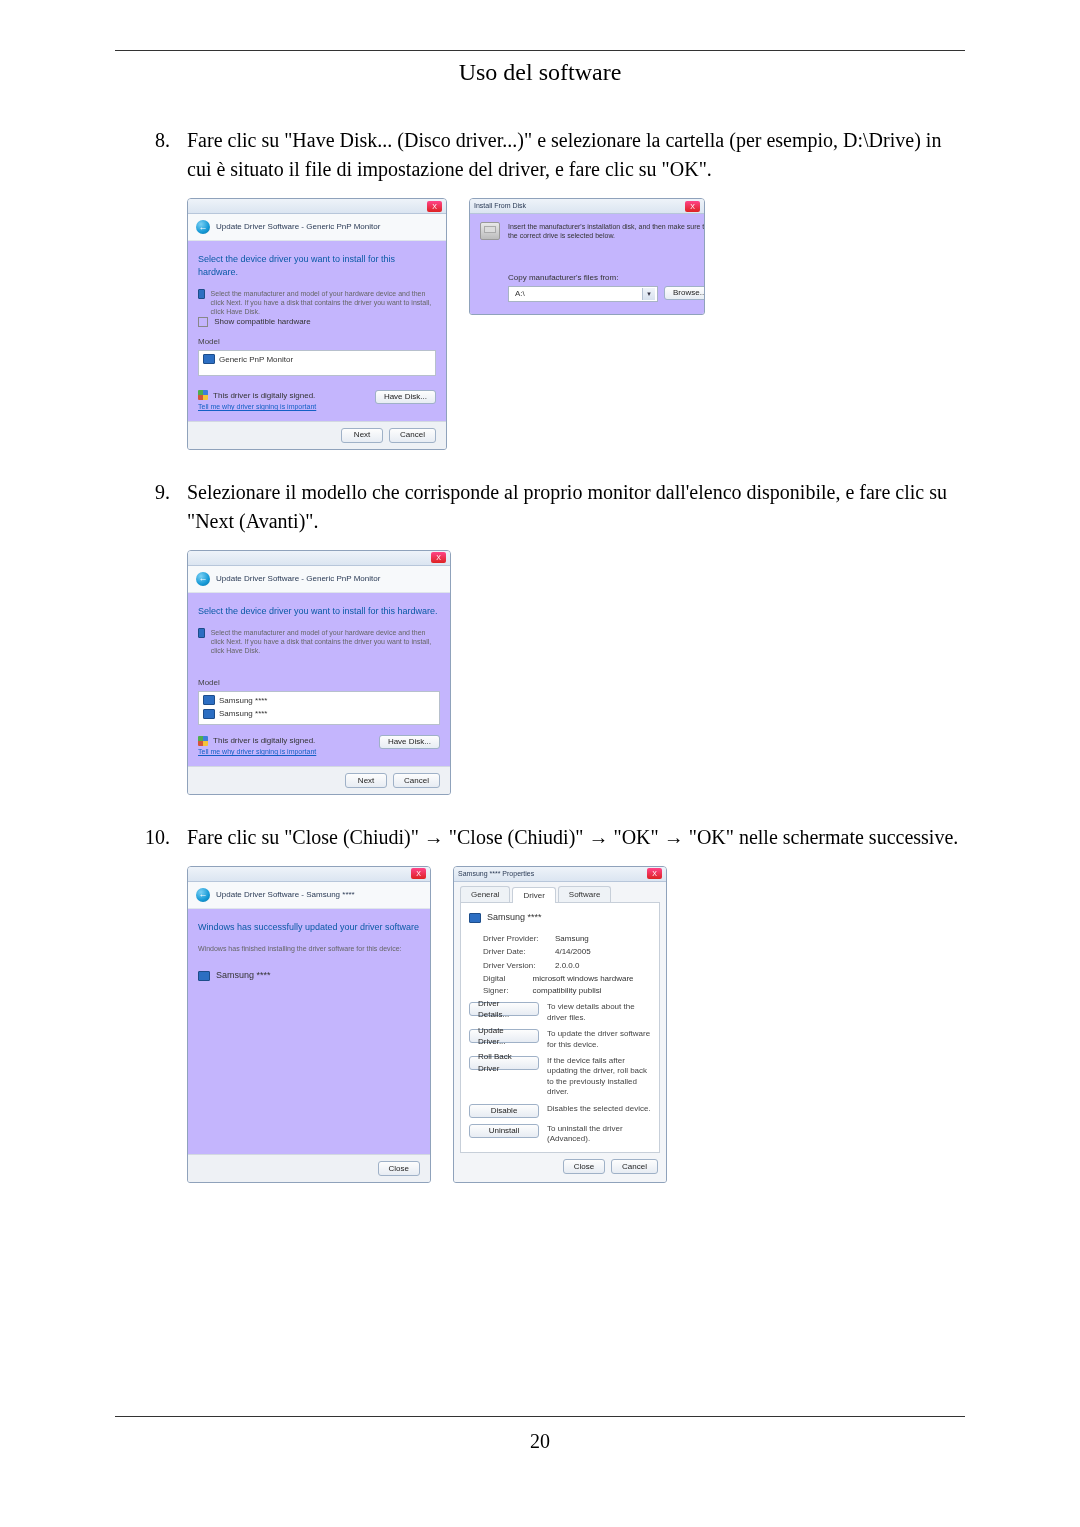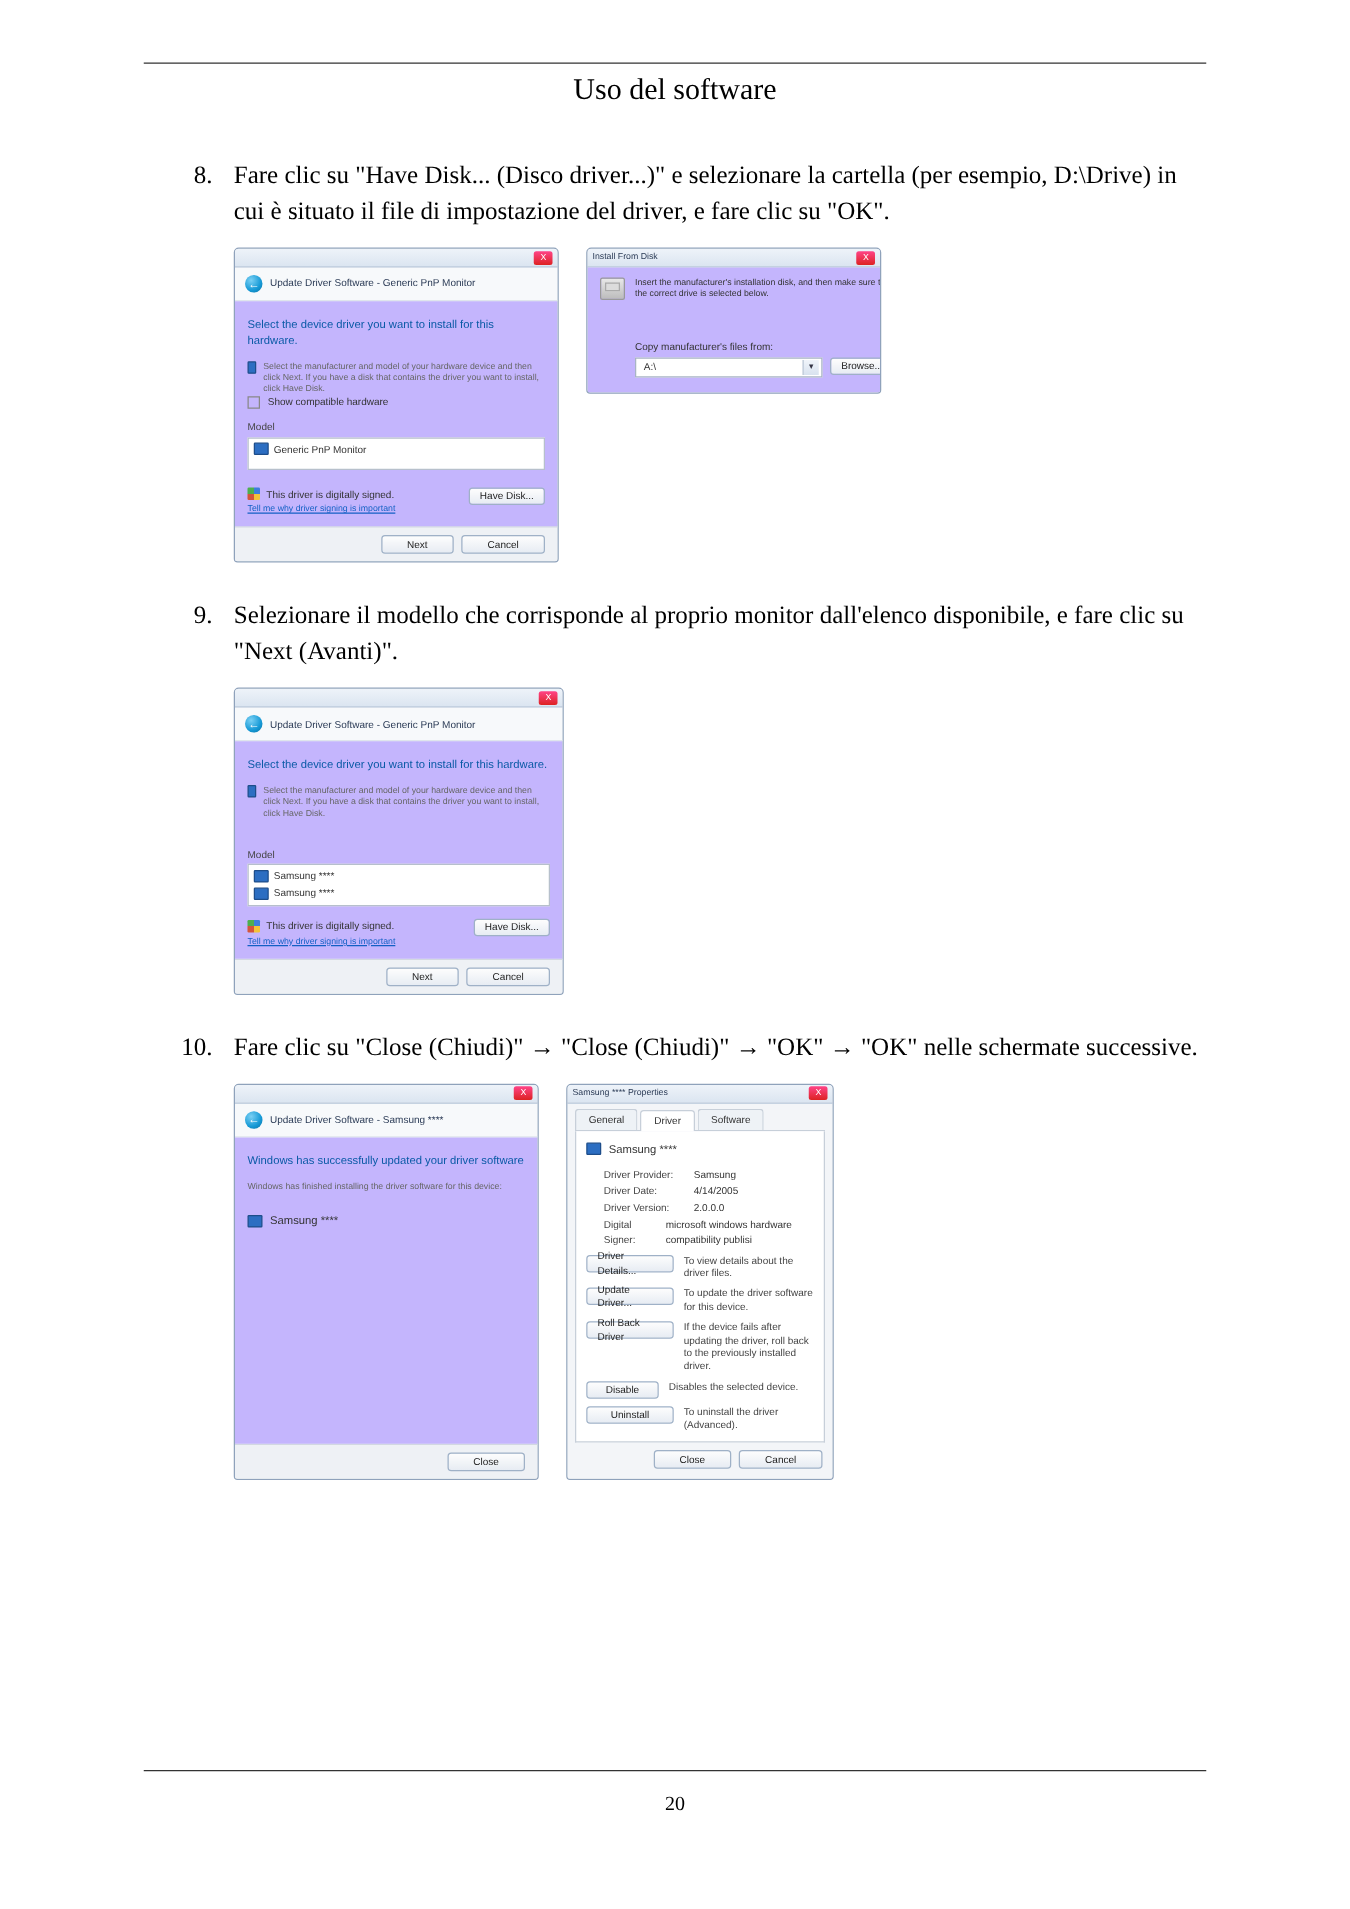--- a/index.html
+++ b/index.html
@@ -134,21 +134,21 @@
     border-radius: 1px;
   }
   .btn {
     display: inline-flex;
     align-items: center;
     justify-content: center;
     background: linear-gradient(#fdfdfd, #e7ecf3);
     border: 1px solid #9fb1c7;
     border-radius: 3px;
     font-size: 8px;
-    padding: 2px 20px;
+    padding: 2px 10px;
     color: #222;
     min-width: 42px;
     height: 15px;
     box-sizing: border-box;
   }
   .btn.small { min-width: 40px; padding: 1px 8px; height: 14px; }
   .footer-btns {
     display: flex;
     justify-content: flex-end;
     gap: 6px;
@@ -219,21 +219,21 @@
   .prop-row .k { width: 72px; color: #444; }
   .prop-row .v { color: #333; }
   .btn-col { display: flex; flex-direction: column; gap: 6px; margin-top: 6px; }
   .btn-col .pair { display: flex; gap: 8px; align-items: flex-start; }
   .btn-col .pair .d { font-size: 8px; color: #444; flex: 1; line-height: 1.3; }
   .page-num {
     position: absolute;
     bottom: 74px;
     left: 0; right: 0;
     text-align: center;
-    font-size: 16px;
+    font-size: 20px;
   }
 
   
   .winA { width: 258px; }
   .winB { width: 234px; }
   .winC { width: 262px; }
   .winD { width: 242px; }
   .winE { width: 212px; }
 </style>
 </head>
@@ -435,21 +435,21 @@
                   </div>
                 <div class="pair">
                     <span class="btn small" style="width:70px;">Update Driver...</span>
                     <span class="d">To update the driver software for this device.</span>
                   </div>
                 <div class="pair">
                     <span class="btn small" style="width:70px;">Roll Back Driver</span>
                     <span class="d">If the device fails after updating the driver, roll back to the previously installed driver.</span>
                   </div>
                 <div class="pair">
-                    <span class="btn small" style="width:58px;">Disable</span>
+                    <span class="btn small" style="width:70px;">Disable</span>
                     <span class="d">Disables the selected device.</span>
                   </div>
                 <div class="pair">
                     <span class="btn small" style="width:70px;">Uninstall</span>
                     <span class="d">To uninstall the driver (Advanced).</span>
                   </div>
               </div>
             </div>
             <div class="footer-btns" style="background:transparent; border:none; padding:6px 2px 8px 2px;">
               <span class="btn">Close</span>

